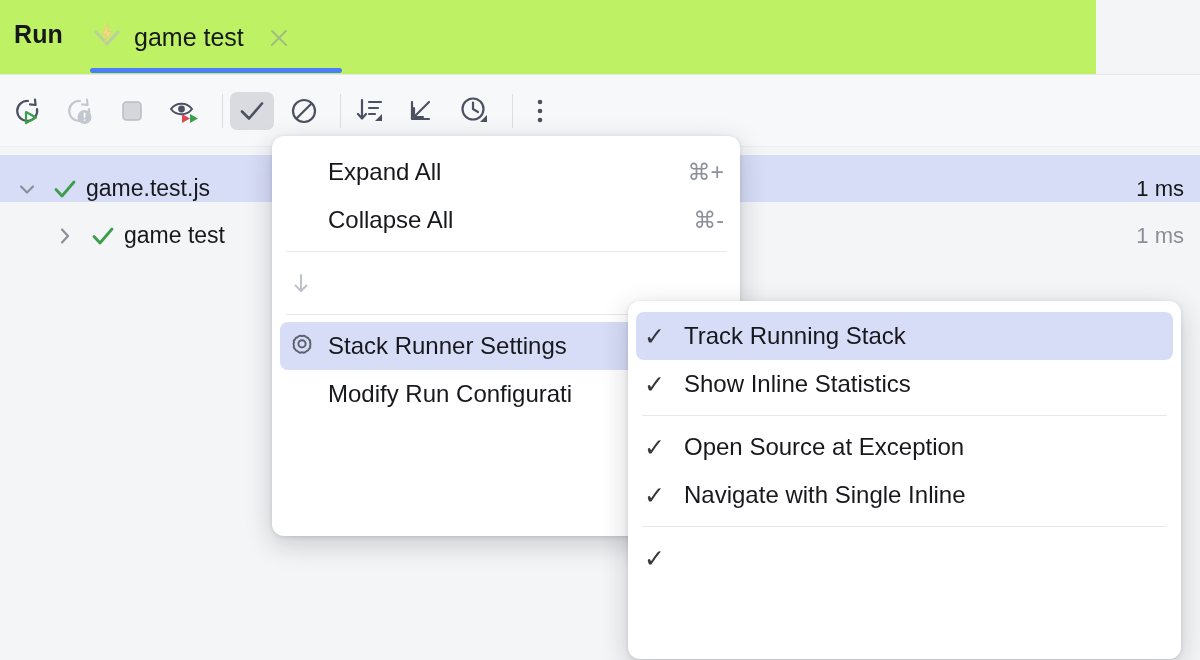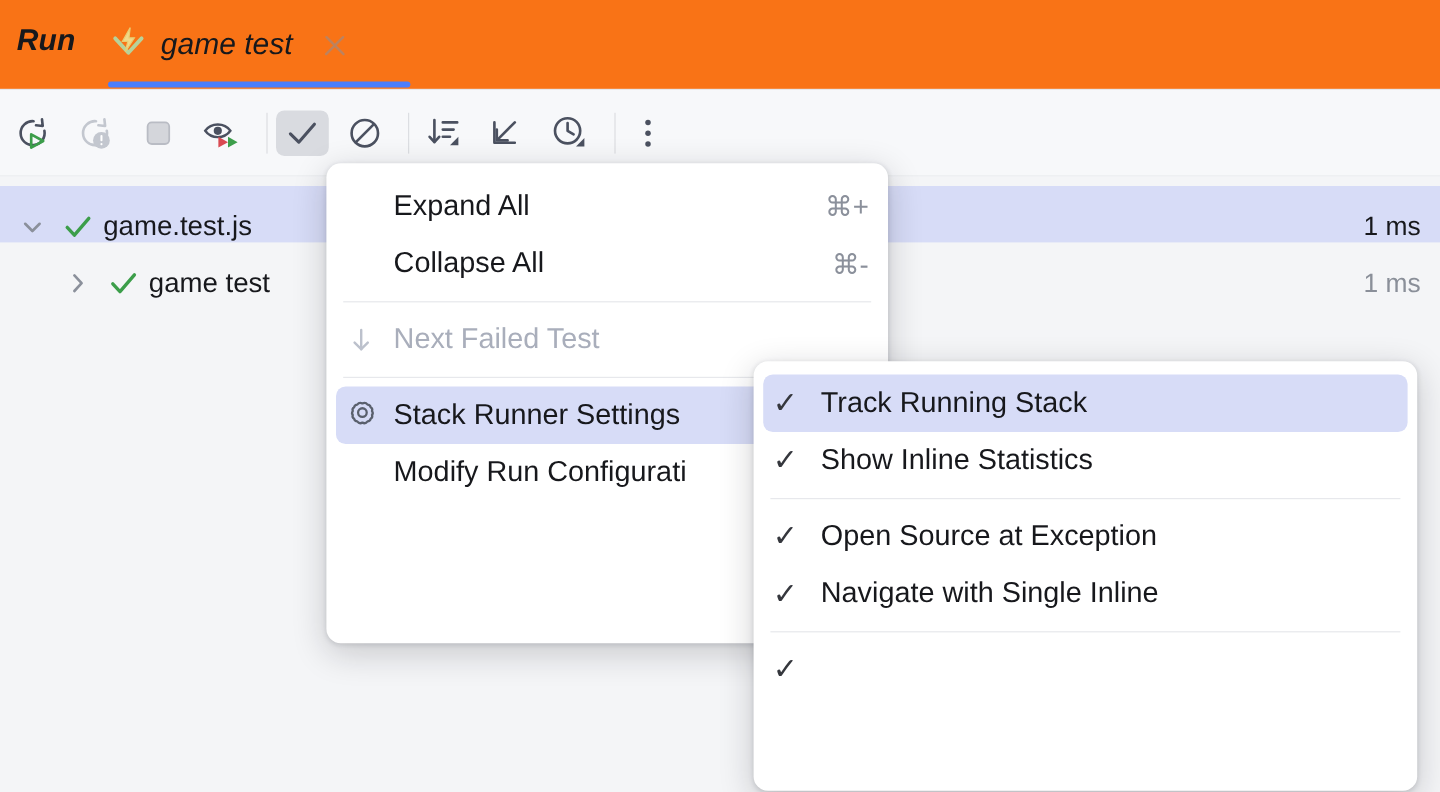--- a/index.html
+++ b/index.html
@@ -7,23 +7,22 @@
     width: 1200px; height: 660px;
     overflow: hidden;
     font-family: "Liberation Sans", sans-serif;
     background: #f4f5f7;
     -webkit-font-smoothing: antialiased;
   }
   #root { position: relative; width: 1200px; height: 660px; }
 
   
   .topbar {
-    position: absolute; left: 0; top: 0; width: 1200px; height: 75px;
-    background: #f97316;
-    font-style: italic;
+    position: absolute; left: 0; top: 0; width: 1096px; height: 75px;
+    background: #bef264;
   }
   .run-label {
     position: absolute; left: 14px; top: 20px;
     font-size: 25px; font-weight: bold; color: #17181c;
     letter-spacing: .1px;
   }
   .tab {
     position: absolute; left: 90px; top: 0; height: 75px;
     display: flex; align-items: center; gap: 0;
   }
@@ -278,21 +277,20 @@
     <div class="mdiv"></div>
 
 
     <div class="mi disabled">
       <span class="mi-icon">
         <svg width="26" height="26" viewBox="0 0 26 26">
           <path d="M13 5 L13 21" stroke="#bcc1cc" stroke-width="2" stroke-linecap="round"></path>
           <path d="M7.5 15.5 L13 21 L18.5 15.5" fill="none" stroke="#bcc1cc" stroke-width="2" stroke-linecap="round" stroke-linejoin="round"></path>
         </svg>
       </span>
-      <span class="mi-label">Next Failed Test</span>
       <span class="mi-short"></span>
     </div>
 
 
     <div class="mdiv"></div>
 
     <div class="mi sel">
       <span class="mi-icon">
         <svg width="28" height="28" viewBox="0 0 28 28">
           <path d="M14 4.2 q2.6 -1.3 4.3 1 q2.1 .1 2.6 2.2 q1.9 1.1 1.1 3.2 q1.3 1.6 0 3.2 q.8 2.1 -1.1 3.2 q-.5 2.1 -2.6 2.2 q-1.7 2.3 -4.3 1 q-2.6 1.3 -4.3 -1 q-2.1 -.1 -2.6 -2.2 q-1.9 -1.1 -1.1 -3.2 q-1.3 -1.6 0 -3.2 q-.8 -2.1 1.1 -3.2 q.5 -2.1 2.6 -2.2 q1.7 -2.3 4.3 -1 z" fill="none" stroke="#5a606d" stroke-width="1.9" stroke-linejoin="round"></path>

